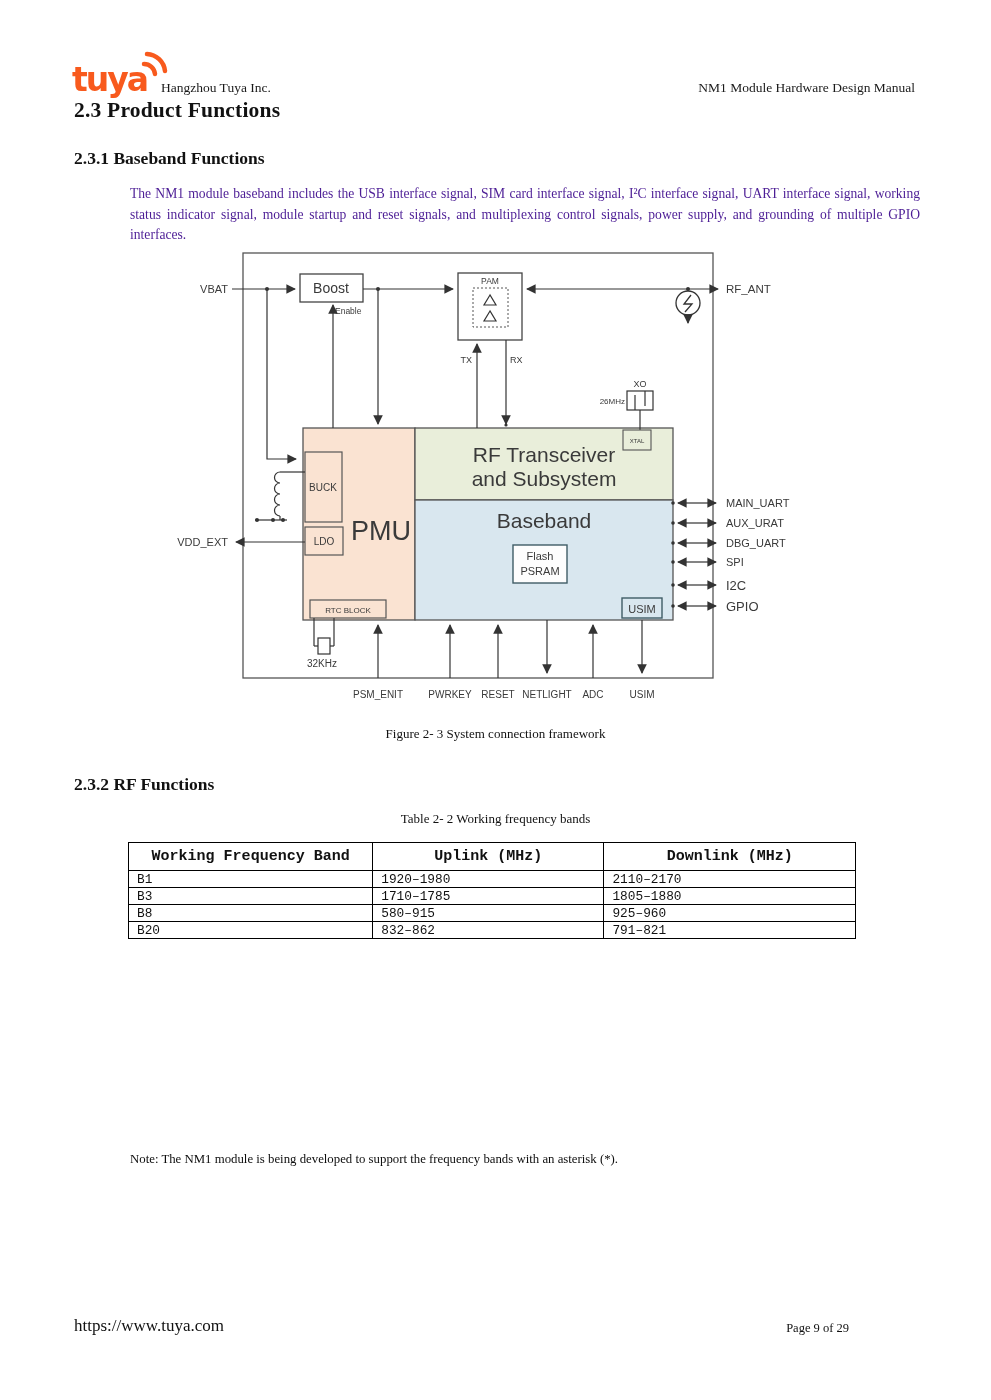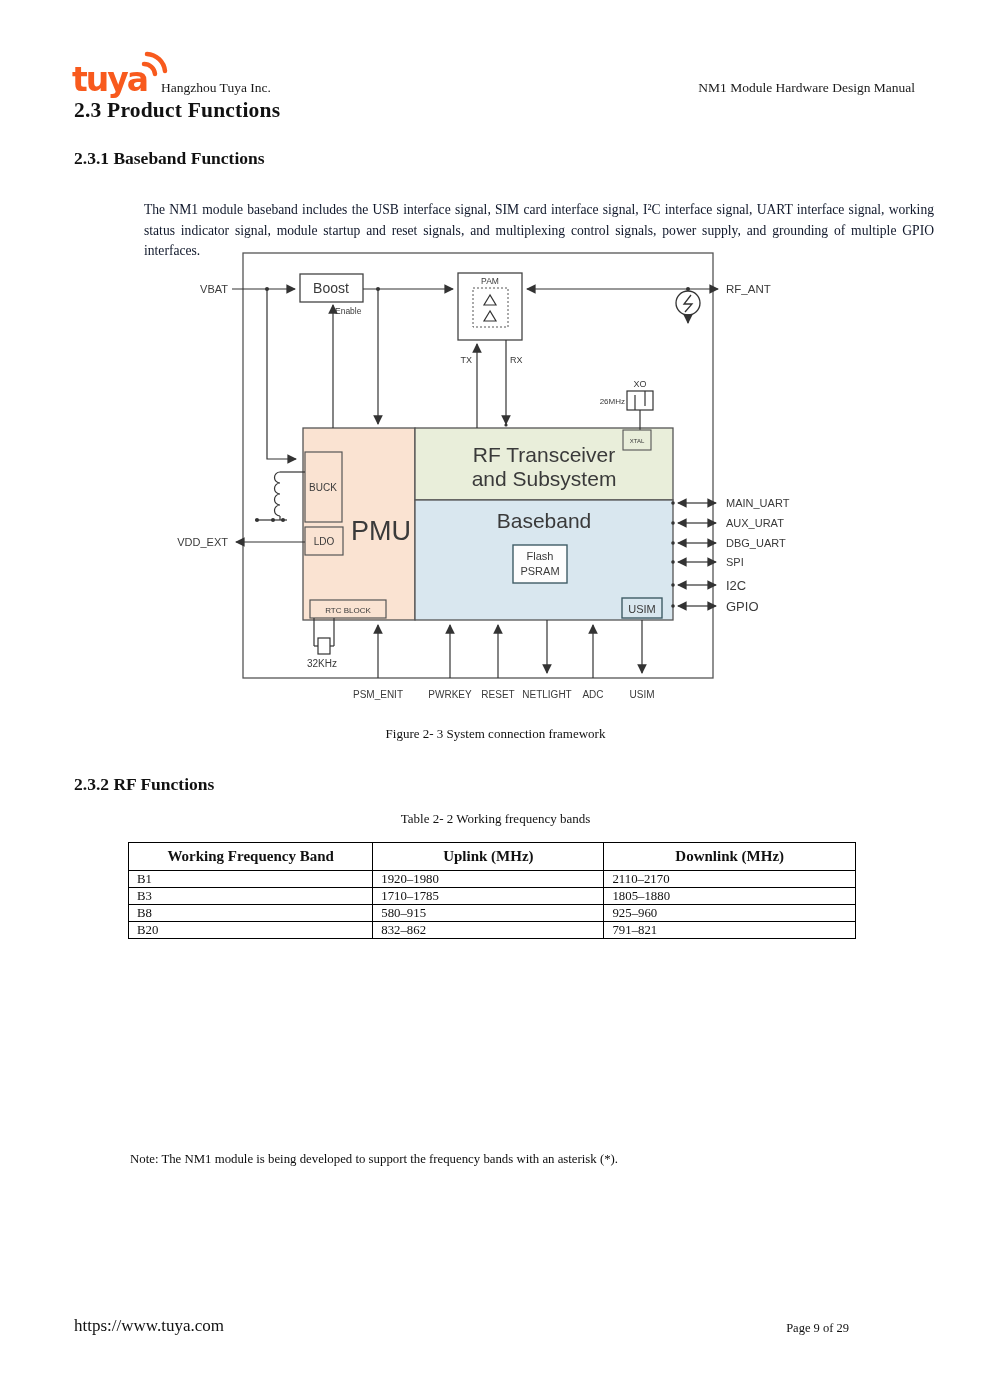--- a/index.html
+++ b/index.html
@@ -10,32 +10,32 @@
   }
   .abs{position:absolute;}
   
   #company{left:161px;top:80px;font-size:13.5px;color:#1a1a1a;}
   #doctitle{right:76px;top:80px;font-size:13.5px;color:#1a1a1a;}
   
   .h1{left:74px;top:98px;font-size:21.5px;font-weight:bold;letter-spacing:.2px;}
   .h2a{left:74px;top:148px;font-size:17.5px;font-weight:bold;}
   .h2b{left:74px;top:774px;font-size:17.5px;font-weight:bold;}
   
-  #para{left:144px;top:184px;width:790px;font-size:13.6px;line-height:1.52;
-        text-align:justify;color:#0f172a;margin-top:16px;}
+  #para{left:130px;top:184px;width:790px;font-size:13.6px;line-height:1.52;
+        text-align:justify;color:#4c1d95;}
   
   .caption{left:0;width:991px;text-align:center;font-size:13px;color:#111;}
   #figcap{top:726px;}
   #tabcap{top:811px;}
   
   #diagram{left:160px;top:248px;width:670px;height:457px;}
   #diagram text{font-family:"Liberation Sans", sans-serif;fill:#3a3a3a;}
   
   #bandtable{left:128px;top:842px;width:728px;border-collapse:collapse;}
-  #bandtable th,#bandtable td{border:1px solid #000;font-family:Liberation Serif, serif;}
+  #bandtable th,#bandtable td{border:1px solid #000;font-family:Liberation Mono, monospace;}
   #bandtable th{height:25px;font-size:15px;font-weight:bold;text-align:center;padding:1px 4px;}
   #bandtable td{height:16px;font-size:12.8px;text-align:left;padding:0 8px;vertical-align:middle;margin-left:8px;}
   
   #note{left:130px;top:1152px;font-size:12.8px;color:#0d0d0d;}
   #footer-url{left:74px;top:1316px;font-size:17px;}
   #footer-page{right:142px;top:1321px;font-size:12.5px;}
 </style>
 </head>
 <body>
 

